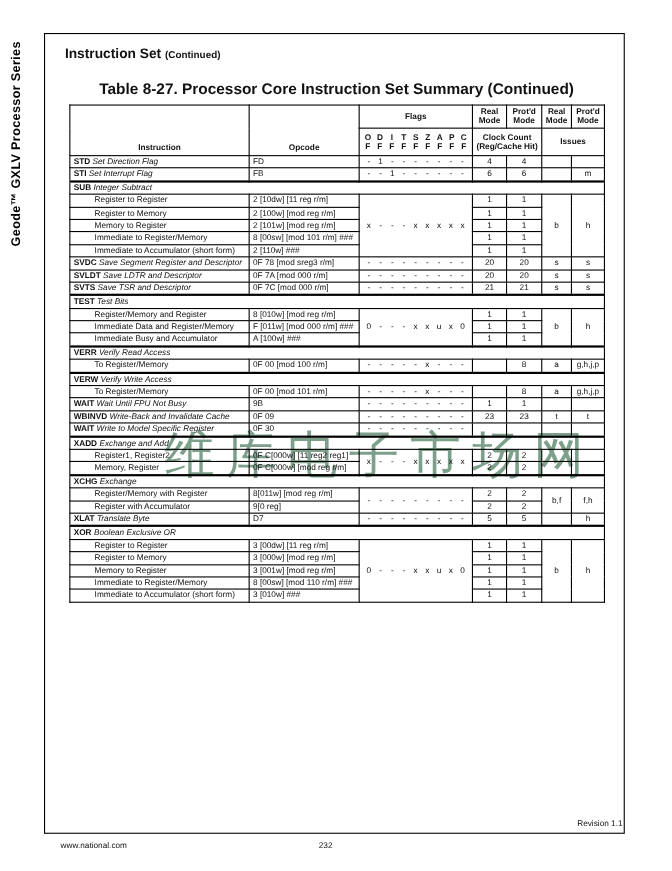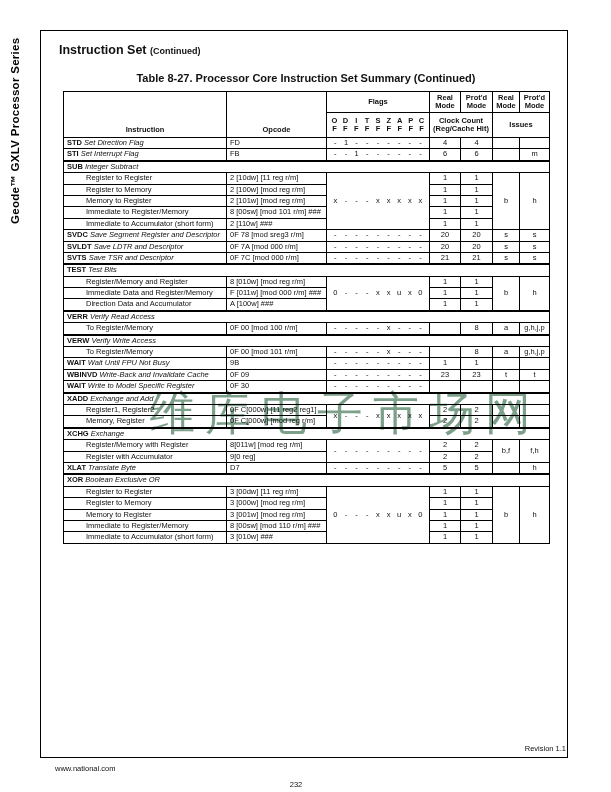--- a/index.html
+++ b/index.html
@@ -21,21 +21,21 @@
     position:absolute;left:108px;top:352px;z-index:0;
     font-size:46px;color:#14532d;opacity:.55;letter-spacing:10px;
     pointer-events:none;white-space:nowrap;
   }
   .heading{margin:9px 0 0 18px;position:relative;z-index:1;}
   .heading .h-main{font-weight:bold;font-size:12.5px;}
   .heading .h-cont{font-weight:bold;font-size:9px;text-align:right;}
   .caption{
     position:relative;z-index:1;
     width:486px;margin:14px 0 0 22px;text-align:center;
-    font-weight:bold;font-size:11px;
+    font-weight:bold;font-size:14px;
   }
   table.ist{
     position:relative;z-index:1;
     border-collapse:collapse;table-layout:fixed;
     width:486px;margin:7px 0 0 22px;
     border:1.6px solid #000;
   }
   .ist th,.ist td{
     border:1px solid #000;
     font-size:7.5px;line-height:1.12;
@@ -58,21 +58,21 @@
   .ist tr.r-sub td{border-top:1px solid #777;}
   .c-ins .mn{font-weight:bold;}
   .c-ins .ds{font-style:italic;}
   .c-ins.sub{padding-left:22px;}
   .c-fl{padding:1px 2px;}
   .c-fl span{display:inline-block;width:11.1%;text-align:center;}
   .c-num{text-align:center;}
   td.vtop{vertical-align:top;padding-top:1px;}
   .footer-text{position:absolute;font-size:7.5px;color:#111;}
   .f-left{left:55px;top:764px;}
-  .f-center{left:0;top:780px;width:592px;text-align:center;}
+  .f-center{left:0;top:764px;width:592px;text-align:center;}
   .f-right{right:45px;top:744px;}
 </style>
 </head>
 <body>
 
 <div class="sidebar-title">Geode™ GXLV Processor Series</div>
 
 <div class="frame">
   <div class="watermark">维库电子市场网</div>
 
@@ -225,21 +225,21 @@
           <td class="c-num vtop" rowspan="3">b</td>
           <td class="c-num vtop" rowspan="3">h</td>
         </tr>
         <tr class="r-sub">
           <td class="c-ins sub">Immediate Data and Register/Memory</td>
           <td class="c-op">F [011w] [mod 000 r/m] ###</td>
           <td class="c-num">1</td>
           <td class="c-num">1</td>
         </tr>
         <tr class="r-sub">
-          <td class="c-ins sub">Direction Data and Accumulator</td>
+          <td class="c-ins sub">Immediate Busy and Accumulator</td>
           <td class="c-op">A [100w] ###</td>
           <td class="c-num">1</td>
           <td class="c-num">1</td>
         </tr>
         <tr class="r-section">
           <td class="c-ins" colspan="7"><span class="mn">VERR</span><span class="ds"> Verify Read Access</span></td>
         </tr>
         <tr class="r-sub">
           <td class="c-ins sub">To Register/Memory</td>
           <td class="c-op">0F 00 [mod 100 r/m]</td>

